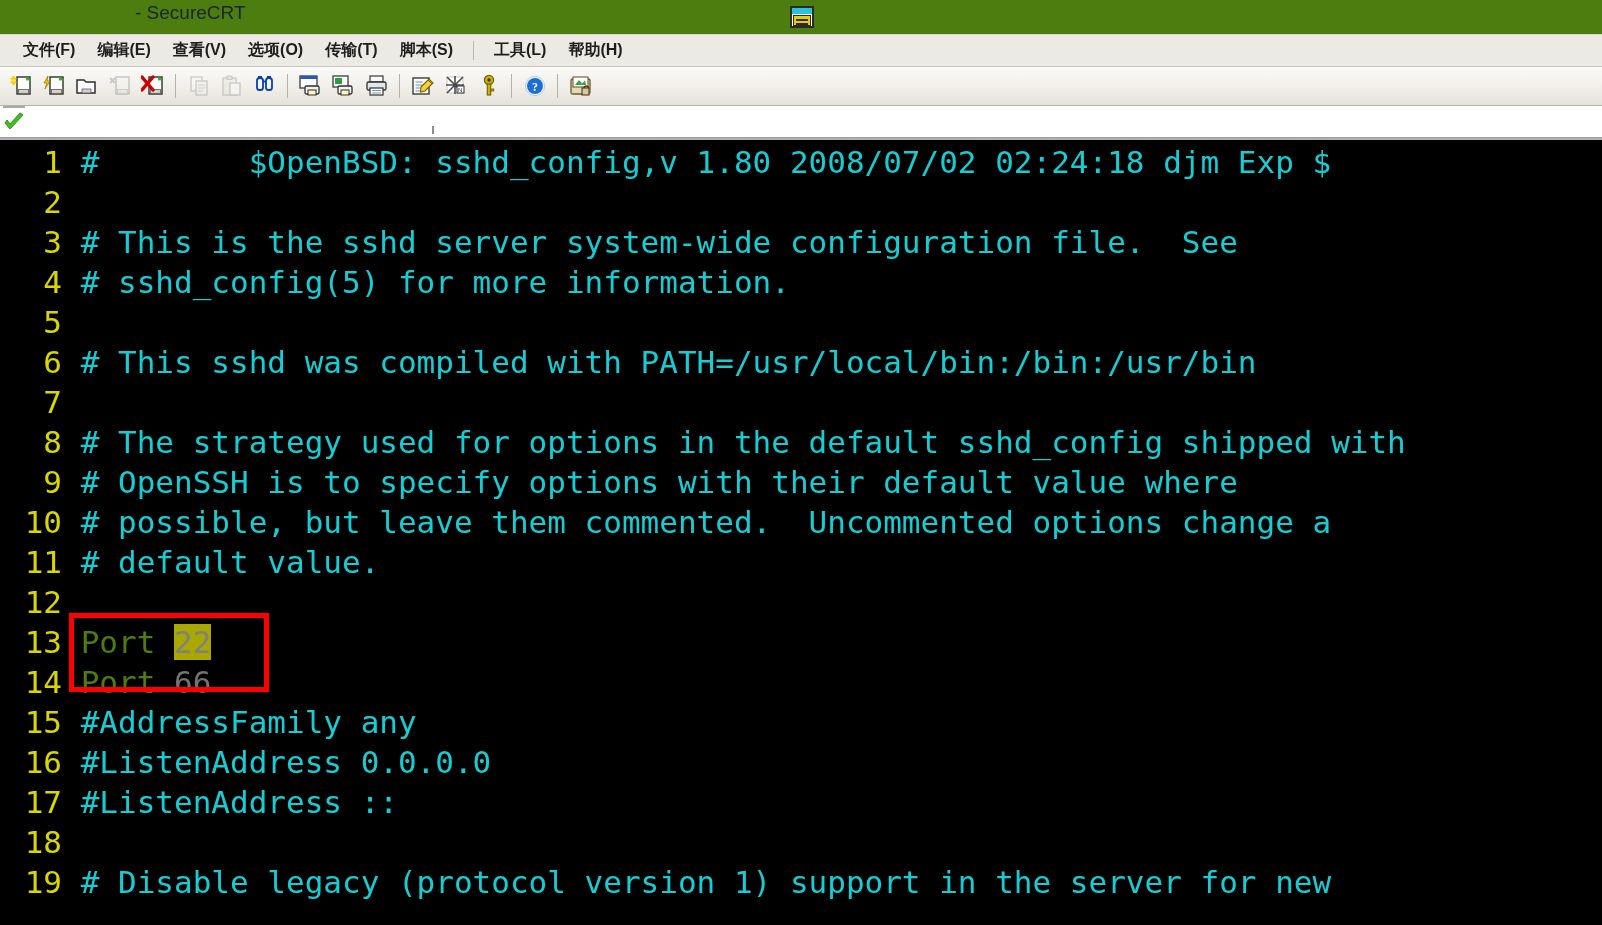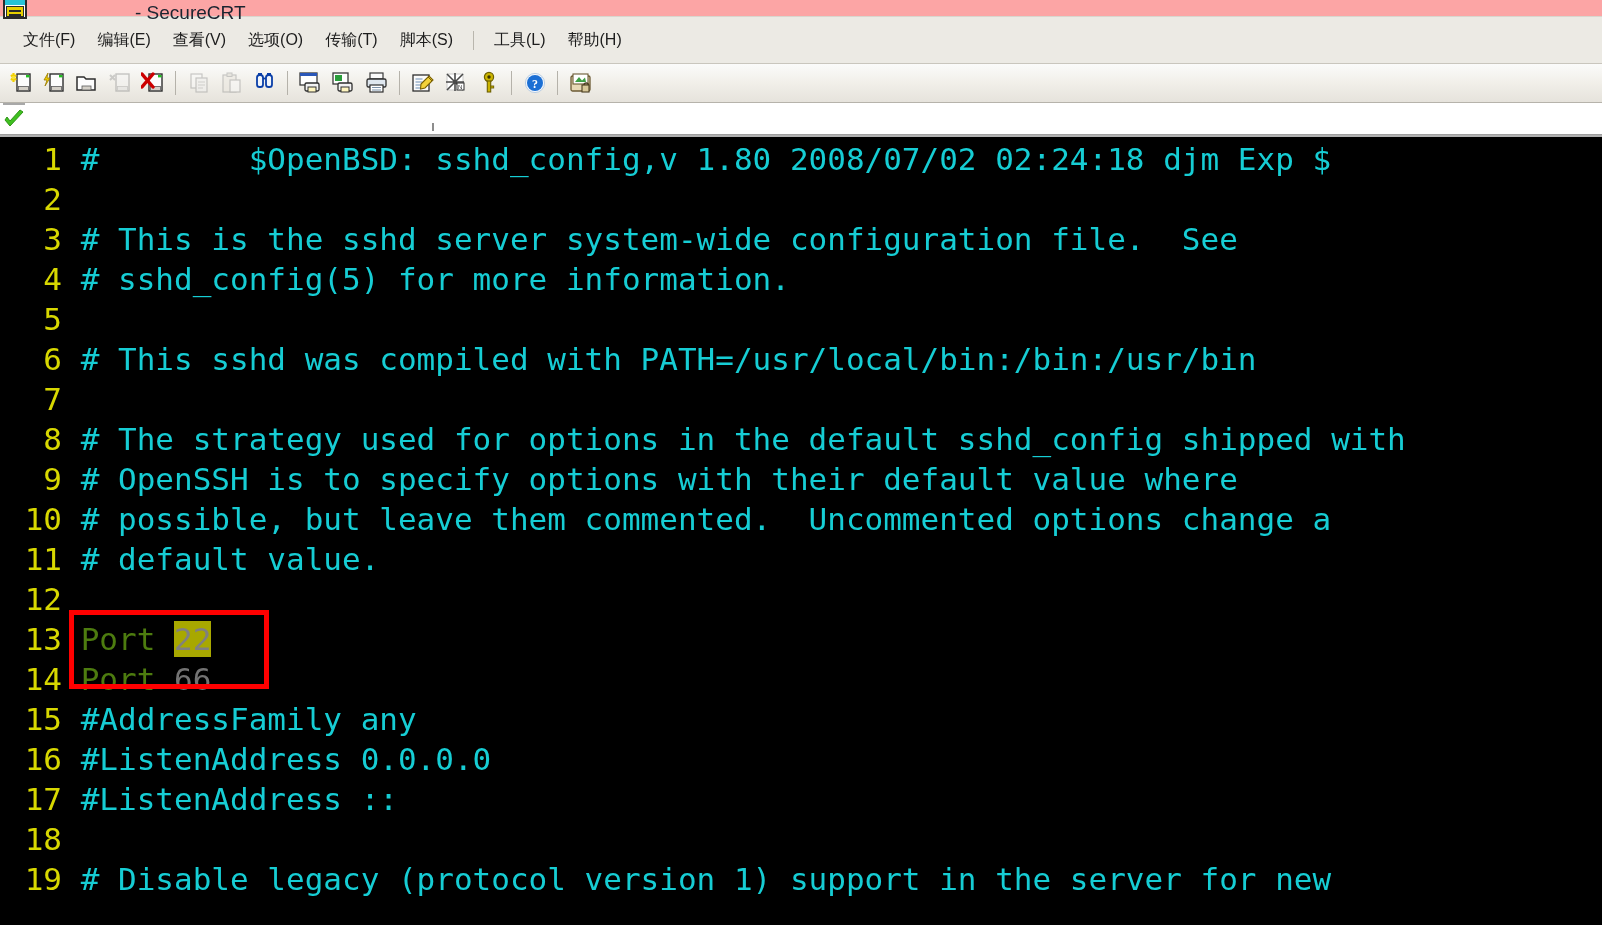--- a/index.html
+++ b/index.html
@@ -9,25 +9,26 @@
   }
   body {
     width: 1602px;
     height: 925px;
     overflow: hidden;
     font-family: "Liberation Sans", sans-serif;
   }
 
   
   .titlebar {
-    height: 16px;
-    background: #fca5a5;
+    height: 34px;
+    background: #4d7c0f;
     display: flex;
     align-items: center;
     position: relative;
+    justify-content: center;
   }
   .app-icon {
     width: 26px;
     height: 24px;
     margin-left: 2px;
     position: relative;
     flex: none;
   }
   .app-icon .frame {
     position: absolute;
@@ -64,28 +65,29 @@
     left: 135px;
     top: 2px;
     font-size: 19px;
     color: #1b2430;
     font-family: "Liberation Sans", sans-serif;
     white-space: pre;
   }
 
   
   .menubar {
-    height: 48px;
+    height: 33px;
     background: #eceae4;
     border-top: 1px solid #d9d6ce;
     border-bottom: 1px solid #c9c6bd;
     display: flex;
     align-items: center;
     padding-left: 12px;
     box-sizing: border-box;
+    font-weight: bold;
   }
   .menu-item {
     font-size: 16px;
     color: #1d1d1d;
     padding: 3px 11px;
     white-space: pre;
     font-family: "Liberation Sans", sans-serif;
     cursor: default;
   }
   .menu-sep {

